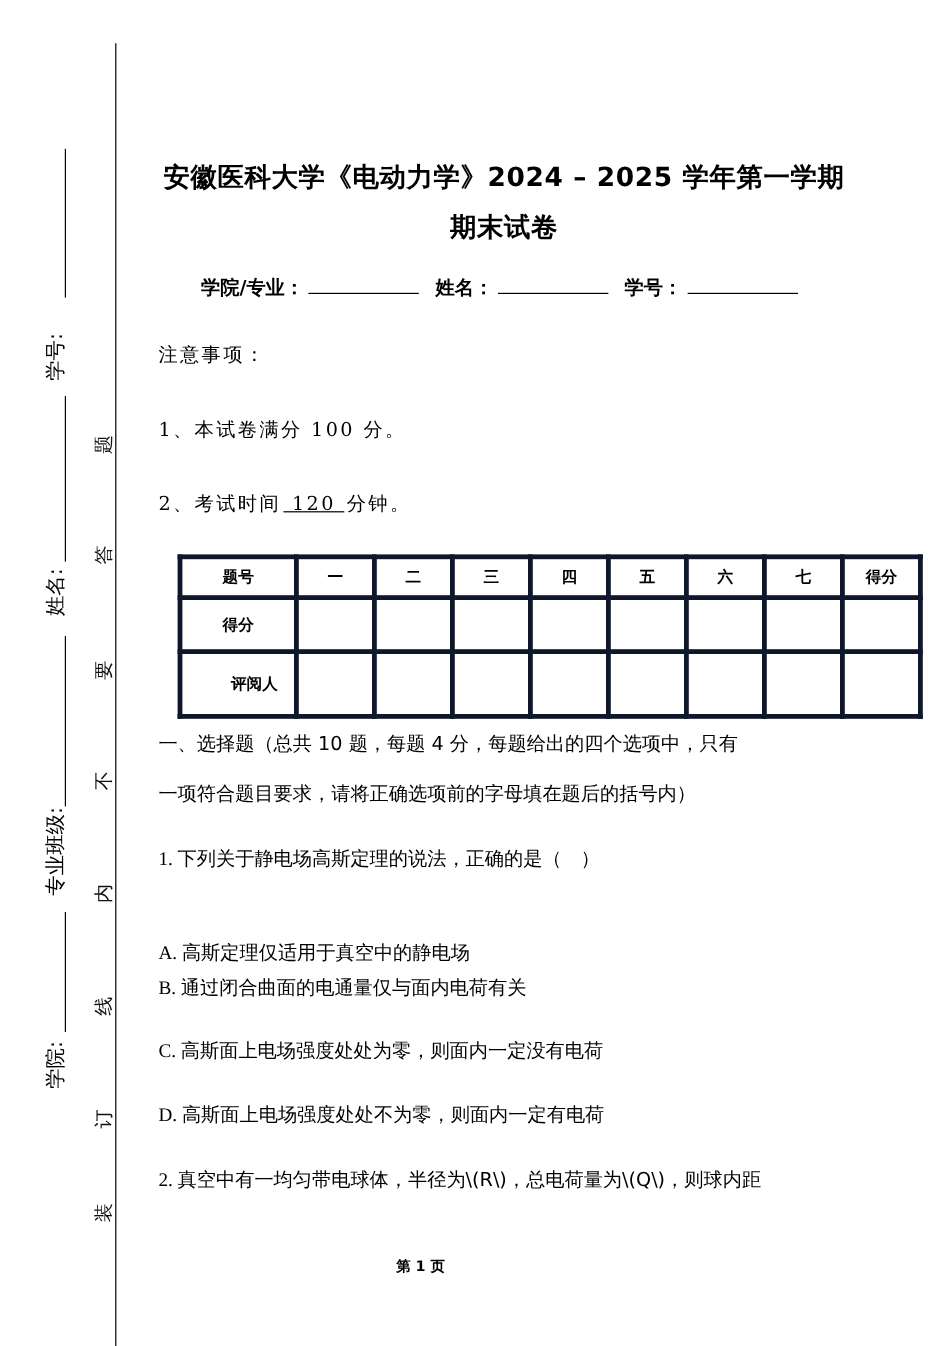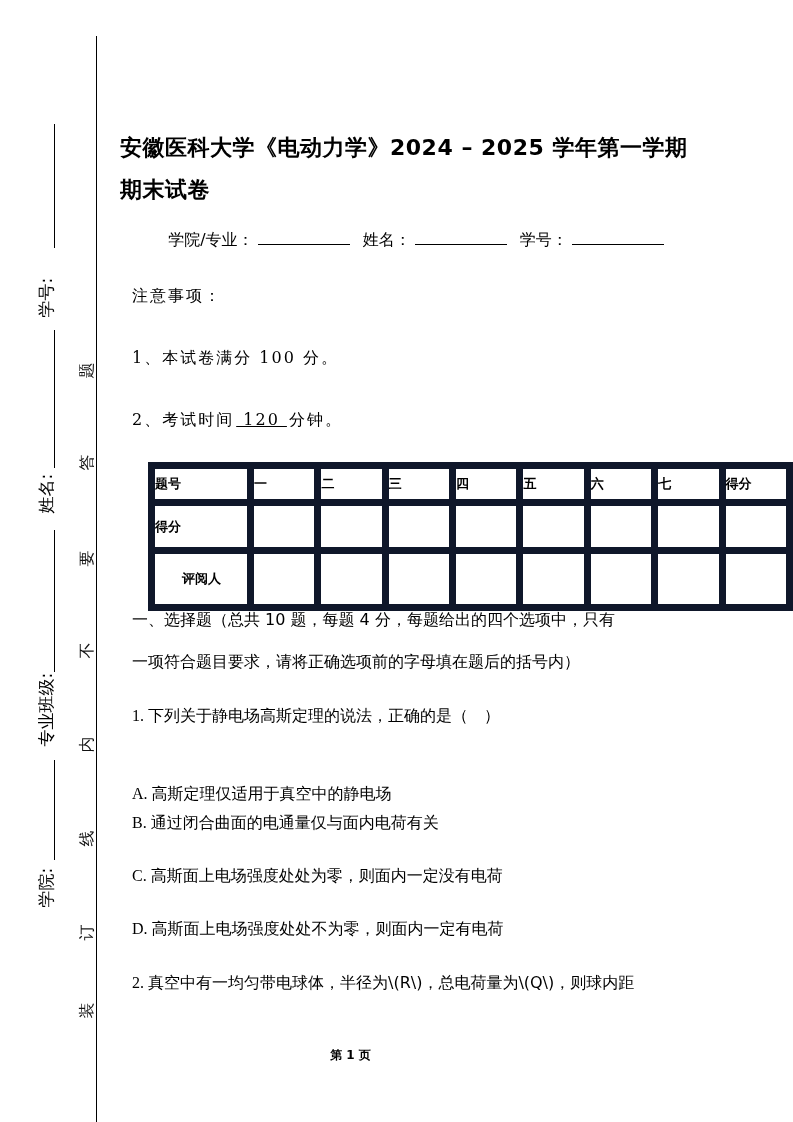--- a/index.html
+++ b/index.html
@@ -4,29 +4,29 @@
   <style>
     html, body { margin: 0; padding: 0; background: #ffffff; }
     body { width: 793px; height: 1122px; position: relative; overflow: hidden; color: #000; font-family: "DejaVu Serif", "Liberation Serif", serif; }
 
     
     .vline-main { position: absolute; left: 96px; top: 36px; width: 1px; height: 1086px; background: #000; }
     .vseg { position: absolute; left: 54px; width: 1px; background: #000; }
     .mlabel { position: absolute; left: 34px; font-size: 17px; transform: rotate(-90deg); transform-origin: center center; white-space: nowrap; font-family: "DejaVu Sans", "Liberation Sans", sans-serif; width: 80px; text-align: center; margin-left: -28px; }
     .mchar { position: absolute; left: 79px; font-size: 16px; transform: rotate(-90deg); font-family: "DejaVu Sans", "Liberation Sans", sans-serif; color: #111; }
 
-    .title { position: absolute; left: 120px; width: 600px; font-family: "DejaVu Sans", "Liberation Sans", sans-serif; font-weight: bold; font-size: 22px; letter-spacing: 0.5px; }
-    .info-line { position: absolute; left: 130px; width: 580px; top: 228px; text-align: center; font-family: "DejaVu Sans", "Liberation Sans", sans-serif; font-weight: normal; font-size: 16px; }
+    .title { position: absolute; left: 120px; width: 600px; text-align: center; font-family: "DejaVu Sans", "Liberation Sans", sans-serif; font-weight: bold; font-size: 22px; letter-spacing: 0.5px; }
+    .info-line { position: absolute; left: 130px; width: 580px; top: 228px; text-align: center; font-family: "DejaVu Sans", "Liberation Sans", sans-serif; font-weight: bold; font-size: 16px; }
     .blank { display: inline-block; width: 92px; border-bottom: 1px solid #000; height: 16px; vertical-align: baseline; margin: 0 8px 0 4px; }
 
     .note { position: absolute; left: 132px; font-size: 16px; letter-spacing: 2px; }
     .u { text-decoration: underline; padding: 0 2px; }
 
     table.score { position: absolute; left: 148px; top: 462px; border-collapse: collapse; font-family: "DejaVu Sans", "Liberation Sans", sans-serif; font-size: 13px; font-weight: bold; }
-    table.score td { border: 7px solid #0f172a; text-align: left; padding: 0; }
+    table.score td { border: 4px solid #0f172a; text-align: center; padding: 0; }
     table.score tr.h td { height: 30px; }
     table.score tr.r1 td { height: 41px; }
     table.score tr.r2 td { height: 50px; padding-left: 27px; }
     table.score td.c0 { width: 66px; }
     table.score td.cn { width: 61px; }
 
     .q { position: absolute; left: 132px; font-size: 16px; font-family: "DejaVu Sans", "Liberation Sans", sans-serif; }
     .q .num { font-family: "Liberation Serif", "DejaVu Serif", serif; margin-right: 4px; }
     .footer { position: absolute; top: 1047px; left: 0; width: 701px; text-align: center; font-size: 12px; font-weight: bold; font-family: "DejaVu Sans", "Liberation Sans", sans-serif; }
   </style>

